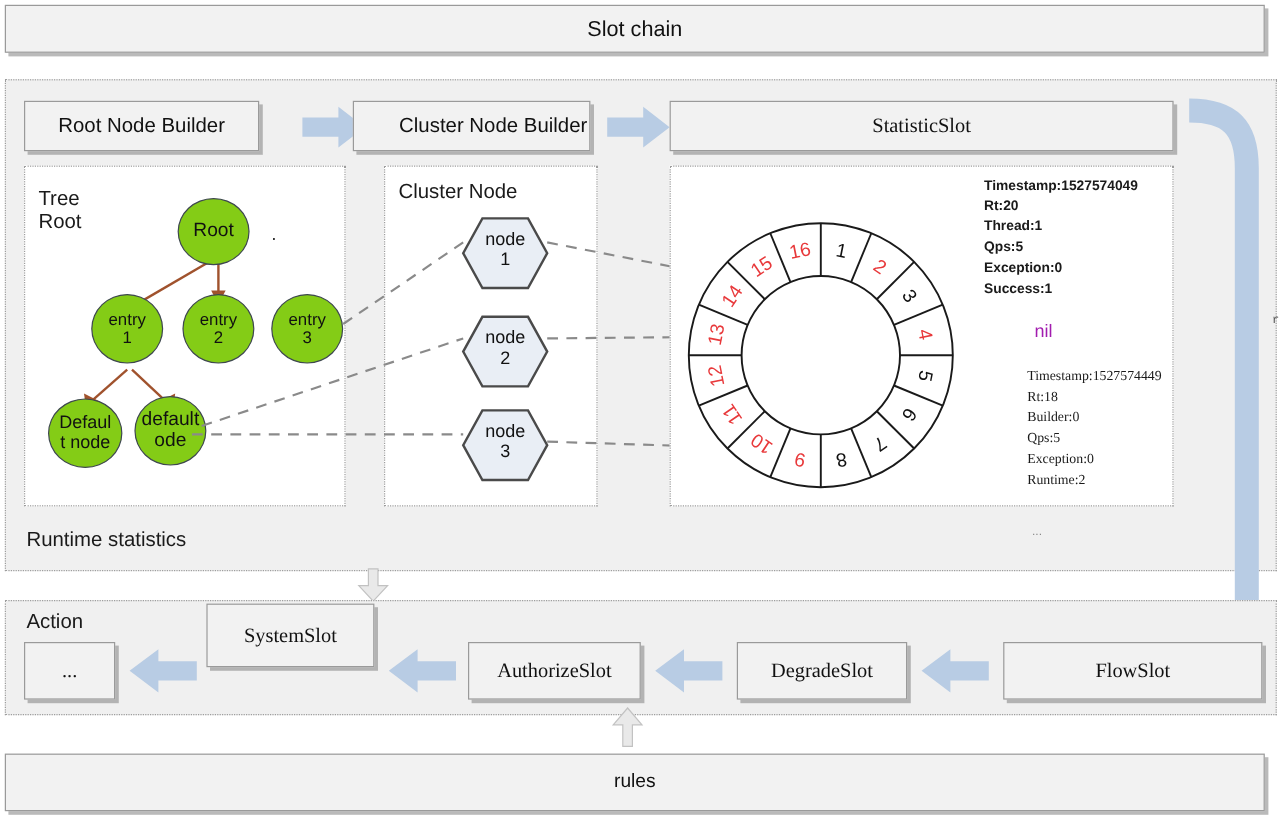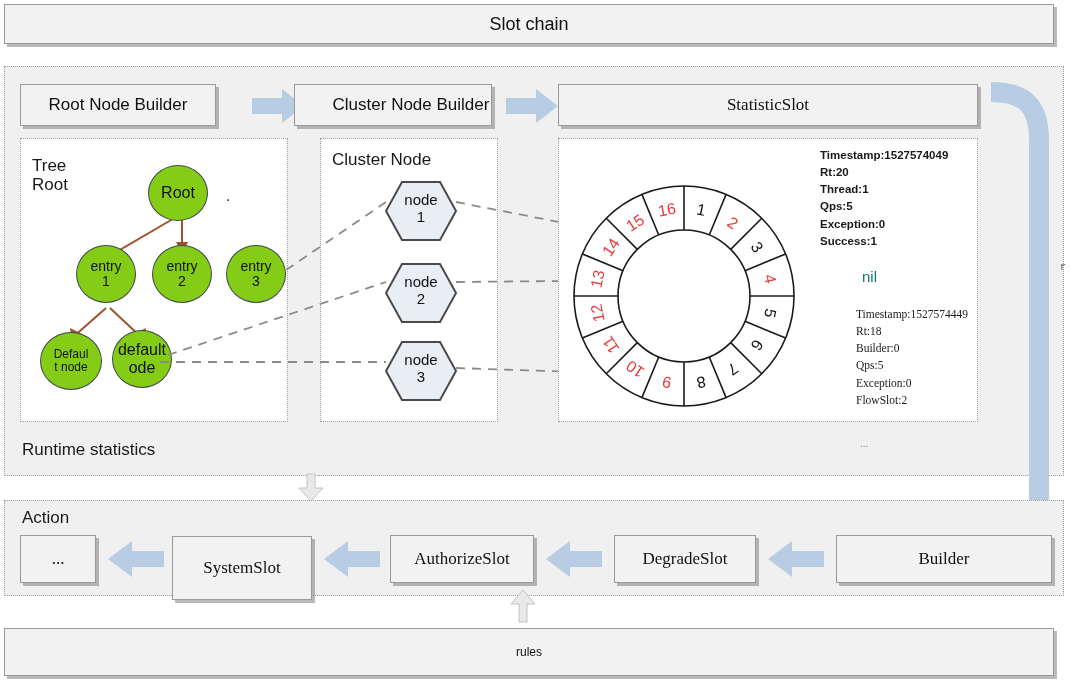--- a/index.html
+++ b/index.html
@@ -28,21 +28,21 @@
     border-radius:50%;
     background:#84cc16;border:1px solid #3e4750;
     display:flex;align-items:center;justify-content:center;
     text-align:center;line-height:1.1;color:#111;
   }
   .hexlabel{position:absolute;width:100%;text-align:center;line-height:1.15;
             font-size:15px;color:#111;pointer-events:none;}
 
   svg{overflow:visible;}
   .statline{font-size:11.5px;color:#1a1a1a;line-height:1.49;white-space:nowrap;}
-  .nil{color:#0f766e;font-size:15px;}
+  .nil{color:#a21caf;font-size:15px;}
   .tiny{font-size:10px;color:#555;}
 </style>
 </head>
 <body>
 
 <div class="abs box sans" style="left:4px;top:4px;width:1050px;height:40px;font-size:18px;">
   <span>Slot chain</span>
 </div>
 
 <div class="abs panel" style="left:4px;top:66px;width:1060px;height:410px;"></div>
@@ -118,21 +118,21 @@
 </div>
 <div class="abs circ sans" style="left:152px;top:245px;width:60px;height:58px;font-size:14px;white-space:pre-line;">
   <span>entry
 2</span>
 </div>
 <div class="abs circ sans" style="left:226px;top:245px;width:60px;height:58px;font-size:14px;white-space:pre-line;">
   <span>entry
 3</span>
 </div>
 
-<div class="abs circ sans" style="left:40px;top:332px;width:62px;height:58px;font-size:12px;white-space:pre-line;">
+<div class="abs circ sans" style="left:40px;top:332px;width:62px;height:58px;font-size:15px;white-space:pre-line;">
   <span>Defaul
 t node</span>
 </div>
 <div class="abs circ sans" style="left:112px;top:330px;width:60px;height:58px;font-size:16px;white-space:pre-line;">
   <span>default
 ode</span>
 </div>
 
 <div class="abs innerpanel" style="left:320px;top:138px;width:178px;height:284px;"></div>
 <div class="abs grouplabel" style="left:332px;top:150px;">
@@ -239,21 +239,21 @@
 <div class="abs nil sans" style="left:862px;top:268px;">
   <span>nil</span>
 </div>
 
 <div class="abs statline sans" style="left:856px;top:306px;font-family:Liberation Serif, serif;">
   <div>Timestamp:1527574449</div>
   <div>Rt:18</div>
   <div>Builder:0</div>
   <div>Qps:5</div>
   <div>Exception:0</div>
-  <div>FlowSlot:2</div>
+  <div>Runtime:2</div>
 </div>
 
 <div class="abs tiny" style="left:860px;top:438px;color:#888;">
   <span>...</span>
 </div>
 
 <div class="abs grouplabel" style="left:22px;top:440px;font-size:17px;">
   <span>Runtime statistics</span>
 </div>
 
@@ -272,21 +272,21 @@
 <div class="abs box mono" style="left:20px;top:535px;width:76px;height:48px;font-size:17px;">
   <span>...</span>
 </div>
 
 <div class="abs" style="left:106px;top:540px;width:58px;height:38px;">
   <svg width="58" height="38" viewBox="0 0 58 38">
     <path d="M58,11 L26,11 L26,1 L2,19 L26,37 L26,27 L58,27 Z" fill="#b8cce4"></path>
   </svg>
 </div>
 
-<div class="abs box mono" style="left:172px;top:536px;width:140px;height:64px;font-size:17px;text-align:center;">
+<div class="abs box mono" style="left:172px;top:503px;width:140px;height:53px;font-size:17px;text-align:center;">
   <span>SystemSlot</span>
 </div>
 
 <div class="abs" style="left:322px;top:540px;width:58px;height:38px;">
   <svg width="58" height="38" viewBox="0 0 58 38">
     <path d="M58,11 L26,11 L26,1 L2,19 L26,37 L26,27 L58,27 Z" fill="#b8cce4"></path>
   </svg>
 </div>
 
 <div class="abs box mono" style="left:390px;top:535px;width:144px;height:48px;font-size:17px;">
@@ -303,24 +303,24 @@
   <span>DegradeSlot</span>
 </div>
 
 <div class="abs" style="left:766px;top:540px;width:58px;height:38px;">
   <svg width="58" height="38" viewBox="0 0 58 38">
     <path d="M58,11 L26,11 L26,1 L2,19 L26,37 L26,27 L58,27 Z" fill="#b8cce4"></path>
   </svg>
 </div>
 
 <div class="abs box mono" style="left:836px;top:535px;width:216px;height:48px;font-size:17px;">
-  <span>Builder</span>
+  <span>FlowSlot</span>
 </div>
 
 <div class="abs" style="left:508px;top:590px;width:30px;height:32px;">
   <svg width="30" height="32" viewBox="0 0 30 32">
     <path d="M15,0 L27,14 L19,14 L19,32 L11,32 L11,14 L3,14 Z" fill="#e9e9e9" stroke="#c2c2c2" stroke-width="1"></path>
   </svg>
 </div>
 
-<div class="abs box sans" style="left:4px;top:628px;width:1050px;height:48px;font-size:12px;">
+<div class="abs box sans" style="left:4px;top:628px;width:1050px;height:48px;font-size:16px;">
   <span>rules</span>
 </div>
 
 </body></html>

